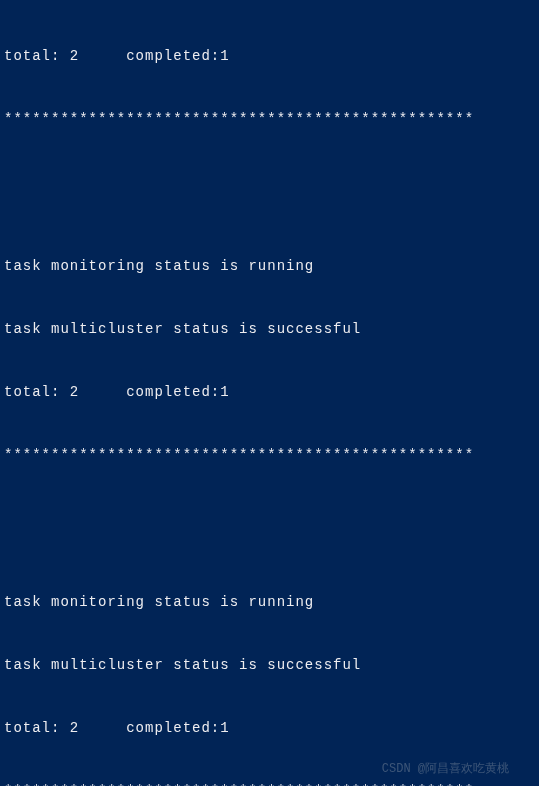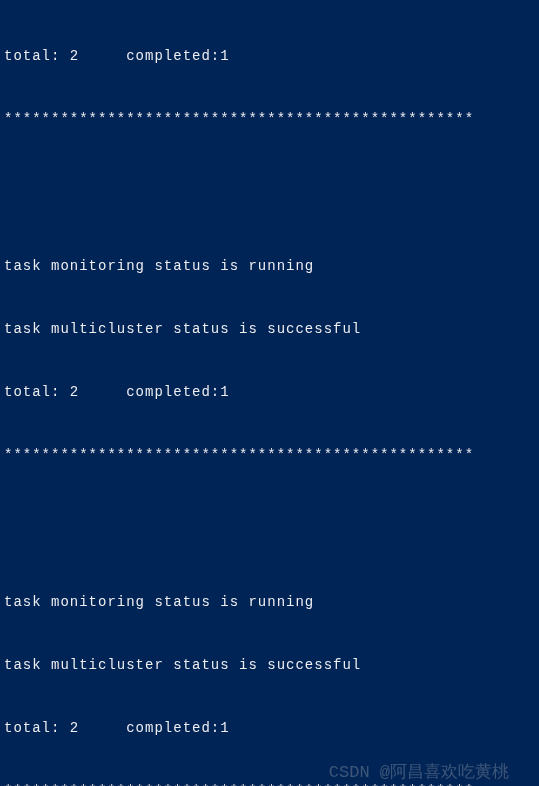--- a/index.html
+++ b/index.html
@@ -22,21 +22,21 @@
       word-wrap: break-word;
     }
     .line {
       display: block;
     }
     .watermark {
       position: absolute;
       right: 30px;
       top: 760px;
       color: rgba(200, 200, 200, 0.3);
-      font-size: 17px;
+      font-size: 12px;
       letter-spacing: 0;
     }
   </style>
 </head>
 <body>
 
 <div class="terminal">
   <span class="line">total: 2     completed:1</span>
   <span class="line">**************************************************</span>
   <span class="line">&nbsp;</span>

